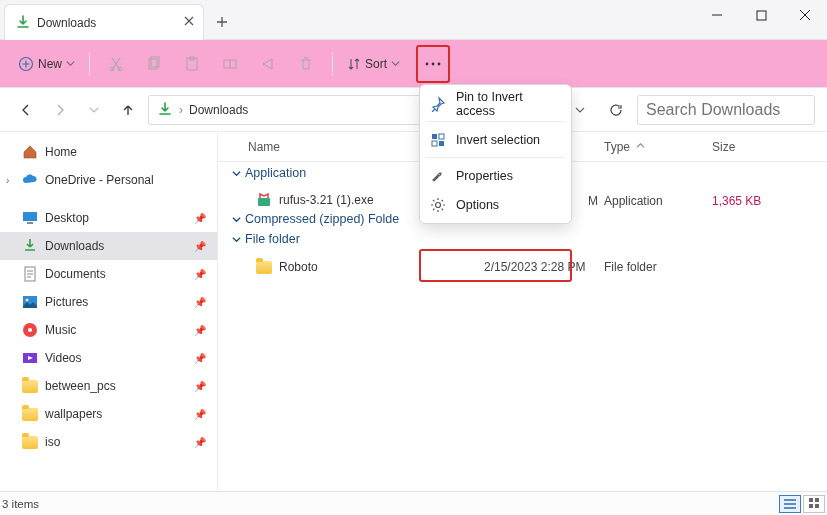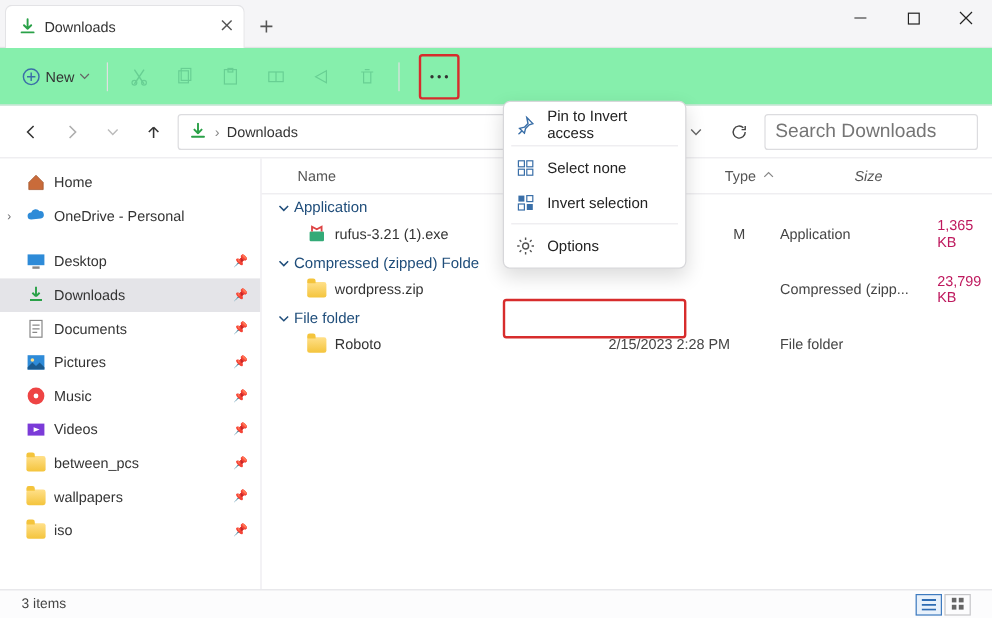--- a/index.html
+++ b/index.html
@@ -7,21 +7,21 @@
 
 
 .titlebar { height: 40px; display: flex; align-items: flex-start; background: #f5f5f7; border-bottom: 1px solid #e3e3e6; }
 .tab { display: flex; align-items: center; height: 36px; background: #fff; border-radius: 6px 6px 0 0; margin-top: 4px; margin-left: 4px; padding: 0 10px; gap: 6px; border: 1px solid #e3e3e6; border-bottom: none; min-width: 200px; position: relative; }
 .tab .close { position: absolute; right: 8px; }
 .sys-btns { margin-left: auto; display: flex; }
 .sys-btn { width: 44px; height: 30px; display: flex; align-items: center; justify-content: center; }
 .new-tab { width: 36px; height: 36px; display: flex; align-items: center; justify-content: center; margin-top: 4px; }
 
 
-.toolbar { height: 48px; display: flex; align-items: center; padding: 0 12px; gap: 2px; border-bottom: 1px solid #e3e3e6; background: #86efac; }
+.toolbar { height: 48px; display: flex; align-items: center; padding: 0 12px; gap: 2px; border-bottom: 1px solid #e3e3e6; background: #f9a8d4; }
 .tb-btn { height: 34px; min-width: 36px; display: flex; align-items: center; justify-content: center; border-radius: 4px; gap: 4px; padding: 0 6px; }
 .tb-btn.muted svg { opacity: .45; }
 .tb-sep { width: 1px; height: 24px; background: #e0e0e2; margin: 0 6px; }
 .more-highlight { border: 2.5px solid #d72c2c; border-radius: 3px; }
 
 
 .navrow { height: 44px; display: flex; align-items: center; padding: 0 12px; gap: 6px; border-bottom: 1px solid #eceaee; }
 .nav-btn { width: 28px; height: 28px; display: flex; align-items: center; justify-content: center; }
 .nav-btn.dis svg { opacity: .4; }
 .addr { flex: 1; height: 30px; border: 1px solid #dcdcdf; border-radius: 3px; display: flex; align-items: center; padding: 0 8px; gap: 6px; background: #fff; }
@@ -36,37 +36,37 @@
 .nav-item.sel { background: #e4e4e8; }
 .nav-item .pin { position: absolute; right: 10px; color: #9a9a9c; font-size: 10px; }
 .nav-item .chev { position: absolute; left: 6px; color: #6a6a6d; font-size: 10px; }
 .nav-sep { height: 10px; }
 
 .content { flex: 1; position: relative; }
 .columns { display: flex; height: 30px; align-items: center; border-bottom: 1px solid #eceaee; color: #555; }
 .col-name { width: 266px; padding-left: 30px; }
 .col-date { width: 120px; }
 .col-type { width: 108px; display:flex; align-items:center; gap:6px;text-align:right; }
-.col-size { flex: 1; font-style: italic; }
+.col-size { flex: 1; }
 .group { padding: 4px 0 2px 14px; color: #1f4d7a; display: flex; align-items: center; gap: 4px; font-size: 12.5px; }
-.row { display: flex; align-items: center; height: 26px; gap: 23px; }
+.row { display: flex; align-items: flex-end; height: 26px; }
 .row .rn { width: 266px; padding-left: 38px; display: flex; align-items: center; gap: 7px; }
 .row .rd { width: 120px; color: #444; }
 .row .rt { width: 108px; color: #444; }
 .row .rs { flex: 1; color: #be185d; }
 
 
 .menu { position: absolute; left: 419px; top: 84px; width: 153px; background: #fff; border: 1px solid #d7d7da; border-radius: 6px; box-shadow: 0 6px 16px rgba(0,0,0,.14); padding: 4px 0; z-index: 50; }
 .menu-item { height: 29px; display: flex; align-items: center; gap: 10px; padding: 0 10px; font-size: 12.5px; color: #222; }
 .menu-item svg, .menu-item .mi-ico { width: 16px; height: 16px; flex: 0 0 16px; }
 .menu-sep { height: 1px; background: #eceaee; margin: 3px 6px; }
 .options-highlight { position: absolute; left: 419px; top: 249px; width: 153px; height: 33px; border: 2.5px solid #d72c2c; border-radius: 3px; z-index: 51; pointer-events: none; }
 
 
-.status { position: absolute; bottom: 0; left: 0; right: 0; height: 24px; border-top: 1px solid #e3e3e6; display: flex; align-items: center; padding: 0 18px; font-size: 11.5px; color: #444; background: #fcfcfd; }
+.status { position: absolute; bottom: 0; left: 0; right: 0; height: 24px; border-top: 1px solid #e3e3e6; display: flex; align-items: center; padding: 0 2px; font-size: 11.5px; color: #444; background: #fcfcfd; }
 .status .views { margin-left: auto; display: flex; gap: 2px; }
 .status .vbtn { width: 22px; height: 18px; border: 1px solid #c5c5c8; display: flex; align-items: center; justify-content: center; }
 .status .vbtn.active { background: #e8f1fb; border-color: #3d7abf; }
 
 .ico { display: inline-flex; width: 16px; height: 16px; }
 .folder-ico { width: 16px; height: 13px; background: linear-gradient(#ffe08a,#f4c43c); border-radius: 2px; position: relative; }
 .folder-ico::before { content:''; position:absolute; top:-3px; left:0; width:7px; height:4px; background:#f4c43c; border-radius:2px 2px 0 0; }
 </style>
 </head>
 <body>
@@ -150,20 +150,29 @@
       <svg width="16" height="16" viewBox="0 0 16 16">
         <path d="M3 8l9-5v10z" stroke="#4a7" fill="none"></path>
       </svg>
     </div>
   <div class="tb-btn muted">
       <svg width="16" height="16" viewBox="0 0 16 16">
         <path d="M3 4h10M5 4v9h6V4M6 2h4" stroke="#4a7" fill="none"></path>
       </svg>
     </div>
   <div class="tb-sep"></div>
+  <div class="tb-btn">
+    <svg width="14" height="14" viewBox="0 0 14 14">
+        <path d="M4 2v10m0 0l-2-2m2 2l2-2M10 12V2m0 0l-2 2m2-2l2 2" stroke="#555" fill="none" stroke-width="1.1"></path>
+      </svg>
+    <span>Sort</span>
+    <svg width="9" height="9" viewBox="0 0 10 10">
+        <path d="M1 3l4 4 4-4" stroke="#666" fill="none" stroke-width="1.2"></path>
+      </svg>
+  </div>
   <div class="more-highlight" style="margin-left:8px;">
     <div class="tb-btn" style="min-width:30px;">
       <svg width="16" height="4" viewBox="0 0 16 4">
           <circle cx="2" cy="2" r="1.4" fill="#333"></circle>
           <circle cx="8" cy="2" r="1.4" fill="#333"></circle>
           <circle cx="14" cy="2" r="1.4" fill="#333"></circle>
         </svg>
     </div>
   </div>
 </div>
@@ -347,29 +356,20 @@
       <div class="rt">Application</div>
       <div class="rs">1,365 KB</div>
     </div>
 
     <div class="group">
         <svg width="9" height="9" viewBox="0 0 10 10">
           <path d="M1 3l4 4 4-4" stroke="#1f4d7a" fill="none" stroke-width="1.4"></path>
         </svg>
         <span>Compressed (zipped) Folde</span>
       </div>
-    <div class="row">
-      <div class="rn">
-          <span class="folder-ico" style="background:linear-gradient(#ffe08a,#f4c43c);"></span>
-          <span>wordpress.zip</span>
-        </div>
-      <div class="rd"></div>
-      <div class="rt">Compressed (zipp...</div>
-      <div class="rs">23,799 KB</div>
-    </div>
 
     <div class="group">
         <svg width="9" height="9" viewBox="0 0 10 10">
           <path d="M1 3l4 4 4-4" stroke="#1f4d7a" fill="none" stroke-width="1.4"></path>
         </svg>
         <span>File folder</span>
       </div>
     <div class="row">
       <div class="rn">
           <span class="folder-ico"></span>
@@ -385,37 +385,34 @@
 <div class="menu">
   <div class="menu-item">
       <svg viewBox="0 0 16 16">
         <path d="M9 2l5 5-3 1-3 3-1 4-2-2-3 3 3-3-2-2 4-1 3-3z" fill="none" stroke="#3a6fa8" stroke-width="1.2"></path>
       </svg>
       <span>Pin to Invert access</span>
     </div>
   <div class="menu-sep"></div>
   <div class="menu-item">
       <svg viewBox="0 0 16 16">
-        <rect x="2" y="2" width="5" height="5" fill="none" stroke="#3a6fa8"></rect>
-        <rect x="9" y="2" width="5" height="5" fill="none" stroke="#3a6fa8"></rect>
-        <rect x="2" y="9" width="5" height="5" fill="none" stroke="#3a6fa8"></rect>
-        <rect x="9" y="9" width="5" height="5" fill="none" stroke="#3a6fa8"></rect>
-      </svg>
-      <span>Select none</span>
-    </div>
-  <div class="menu-item">
-      <svg viewBox="0 0 16 16">
         <rect x="2" y="2" width="5" height="5" fill="#3a6fa8"></rect>
         <rect x="9" y="2" width="5" height="5" fill="none" stroke="#3a6fa8"></rect>
         <rect x="2" y="9" width="5" height="5" fill="none" stroke="#3a6fa8"></rect>
         <rect x="9" y="9" width="5" height="5" fill="#3a6fa8"></rect>
       </svg>
       <span>Invert selection</span>
     </div>
   <div class="menu-sep"></div>
+  <div class="menu-item">
+      <svg viewBox="0 0 16 16">
+        <path d="M11 5a3 3 0 01-4 3L3 12l1 1 4-4a3 3 0 013-4z" fill="none" stroke="#555" stroke-width="1.2"></path>
+      </svg>
+      <span>Properties</span>
+    </div>
   <div class="menu-item">
       <svg viewBox="0 0 16 16">
         <circle cx="8" cy="8" r="2.5" fill="none" stroke="#555" stroke-width="1.2"></circle>
         <path d="M8 1v2M8 13v2M1 8h2M13 8h2M3 3l1.4 1.4M11.6 11.6L13 13M13 3l-1.4 1.4M4.4 11.6L3 13" stroke="#555" stroke-width="1.2"></path>
       </svg>
       <span>Options</span>
     </div>
 </div>
 <div class="options-highlight"></div>
 

